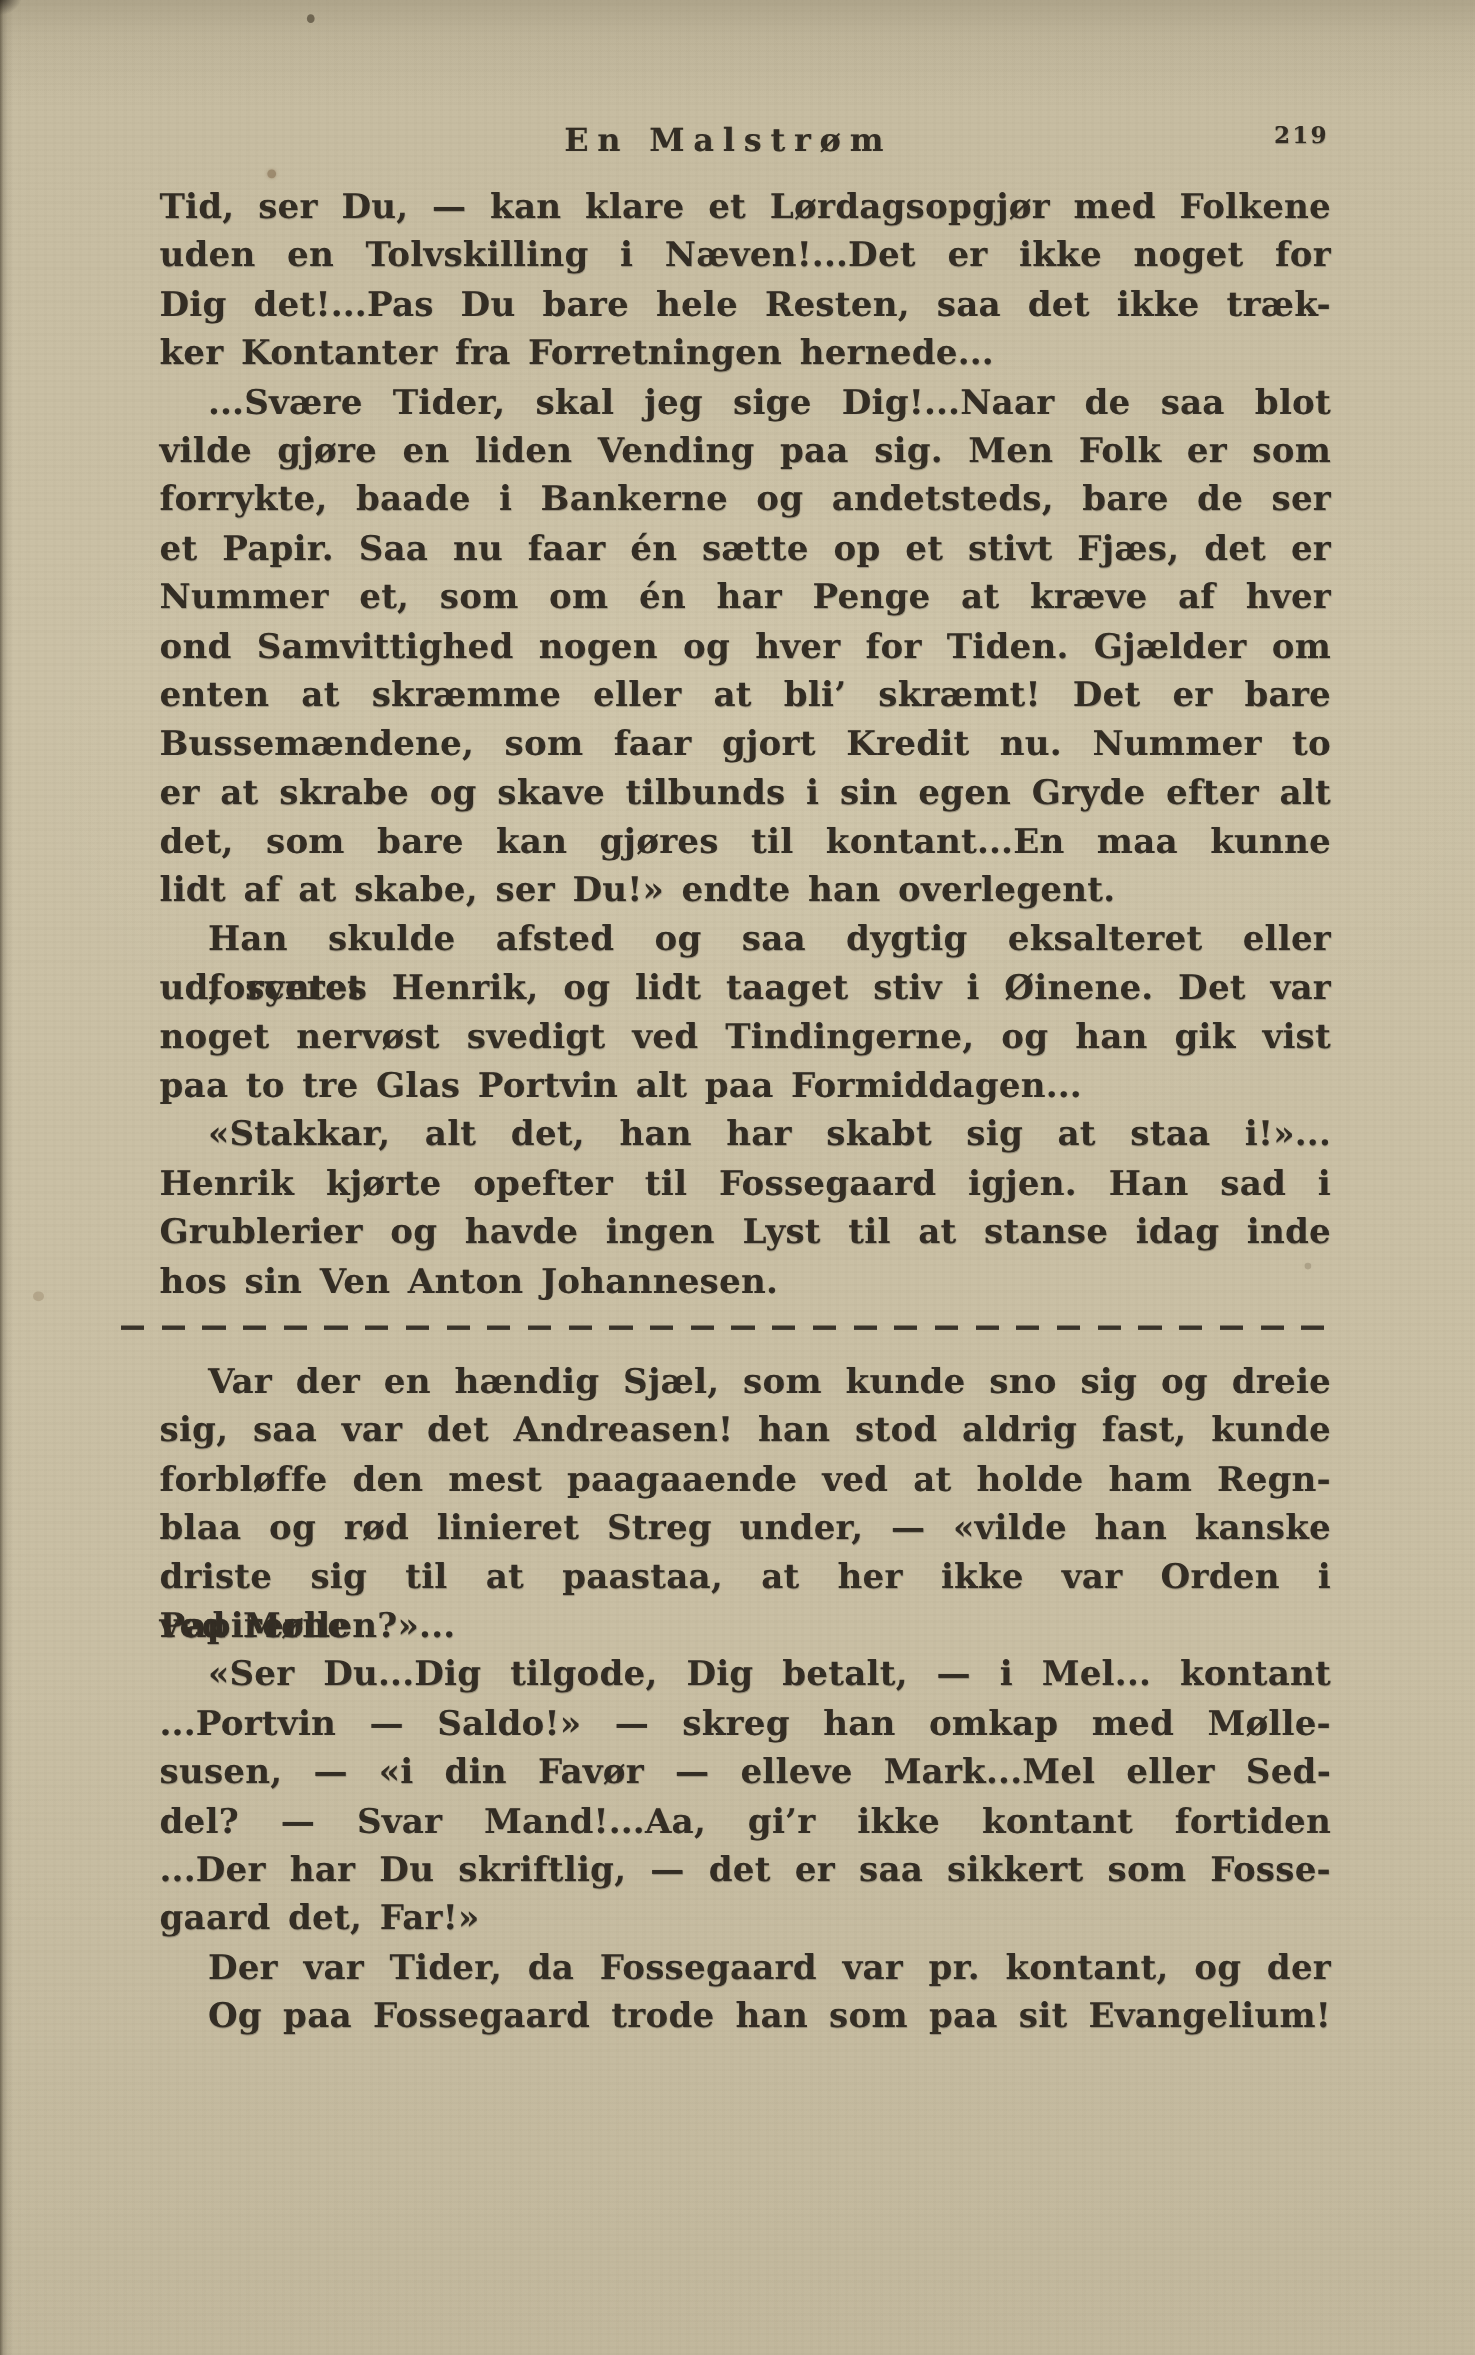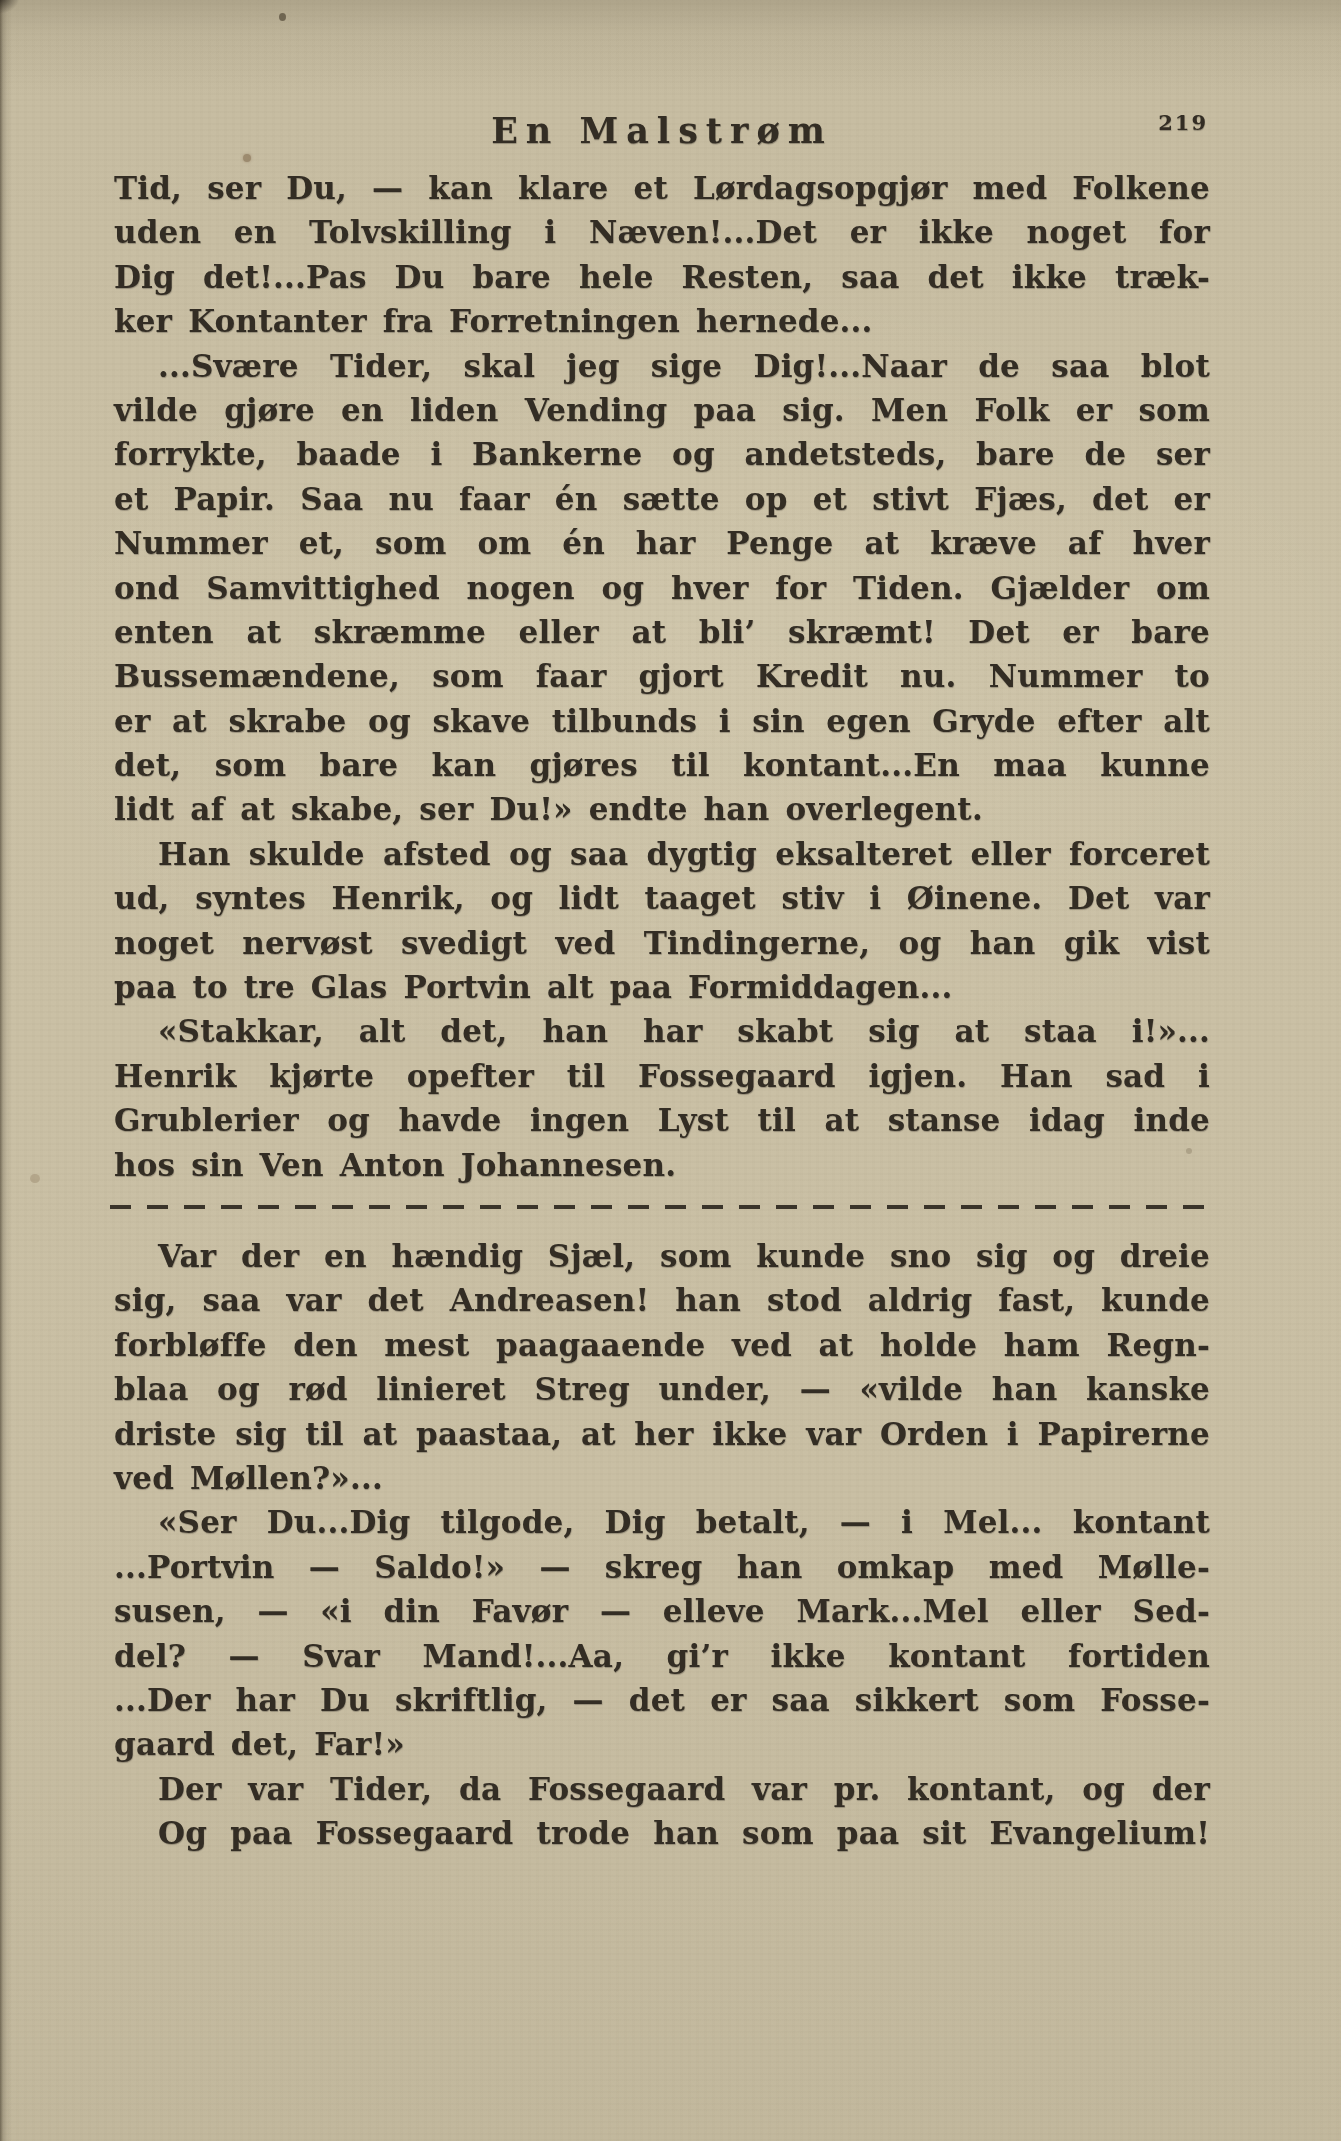--- a/index.html
+++ b/index.html
@@ -31,37 +31,38 @@
   }
   .speck{position:absolute;border-radius:50%;pointer-events:none;}
   .speck1{left:279px;top:13px;width:7px;height:8px;background:rgba(74,64,48,0.65);}
   .speck2{left:243px;top:154px;width:8px;height:8px;background:rgba(122,98,70,0.55);box-shadow:0 0 3px rgba(122,98,70,0.4);}
   .speck3{left:30px;top:1174px;width:10px;height:9px;background:rgba(140,120,92,0.35);}
   .speck4{left:1186px;top:1148px;width:6px;height:6px;background:rgba(110,96,72,0.30);}
 
   .running-head{position:absolute;top:110px;left:114px;width:1096px;height:40px;}
   .head-title{
     position:absolute;left:50%;transform:translateX(-50%);
-    font-size:35px;font-weight:700;letter-spacing:8px;white-space:nowrap;
+    font-size:29px;font-weight:700;letter-spacing:8px;white-space:nowrap;
     text-shadow:0.4px 0.6px 0.8px rgba(51,45,36,0.35);
   }
   .page-num{
     position:absolute;right:2px;top:0;
     font-size:21px;font-weight:700;letter-spacing:2px;
     text-shadow:0.4px 0.6px 0.8px rgba(51,45,36,0.35);
   }
 
   .body-text{position:absolute;top:166px;left:114px;width:1096px;}
   .line{
     height:44.4px;line-height:44.4px;
     font-size:31px;font-weight:700;
     word-spacing:5px;letter-spacing:0.2px;
     white-space:normal;overflow:visible;
     text-align:justify;text-align-last:justify;
     text-shadow:0.4px 0.7px 0.8px rgba(51,45,36,0.32);
+    margin-left:31px;
   }
   .line.flush{text-align-last:left;}
   .line.indent{padding-left:44px;}
 
   .divider{
     height:4px;width:1100px;margin-left:-4px;
     margin-top:18px;margin-bottom:25px;
     background:repeating-linear-gradient(90deg,#3a342a 0 21px, rgba(0,0,0,0) 21px 37px);
   }
 </style>

